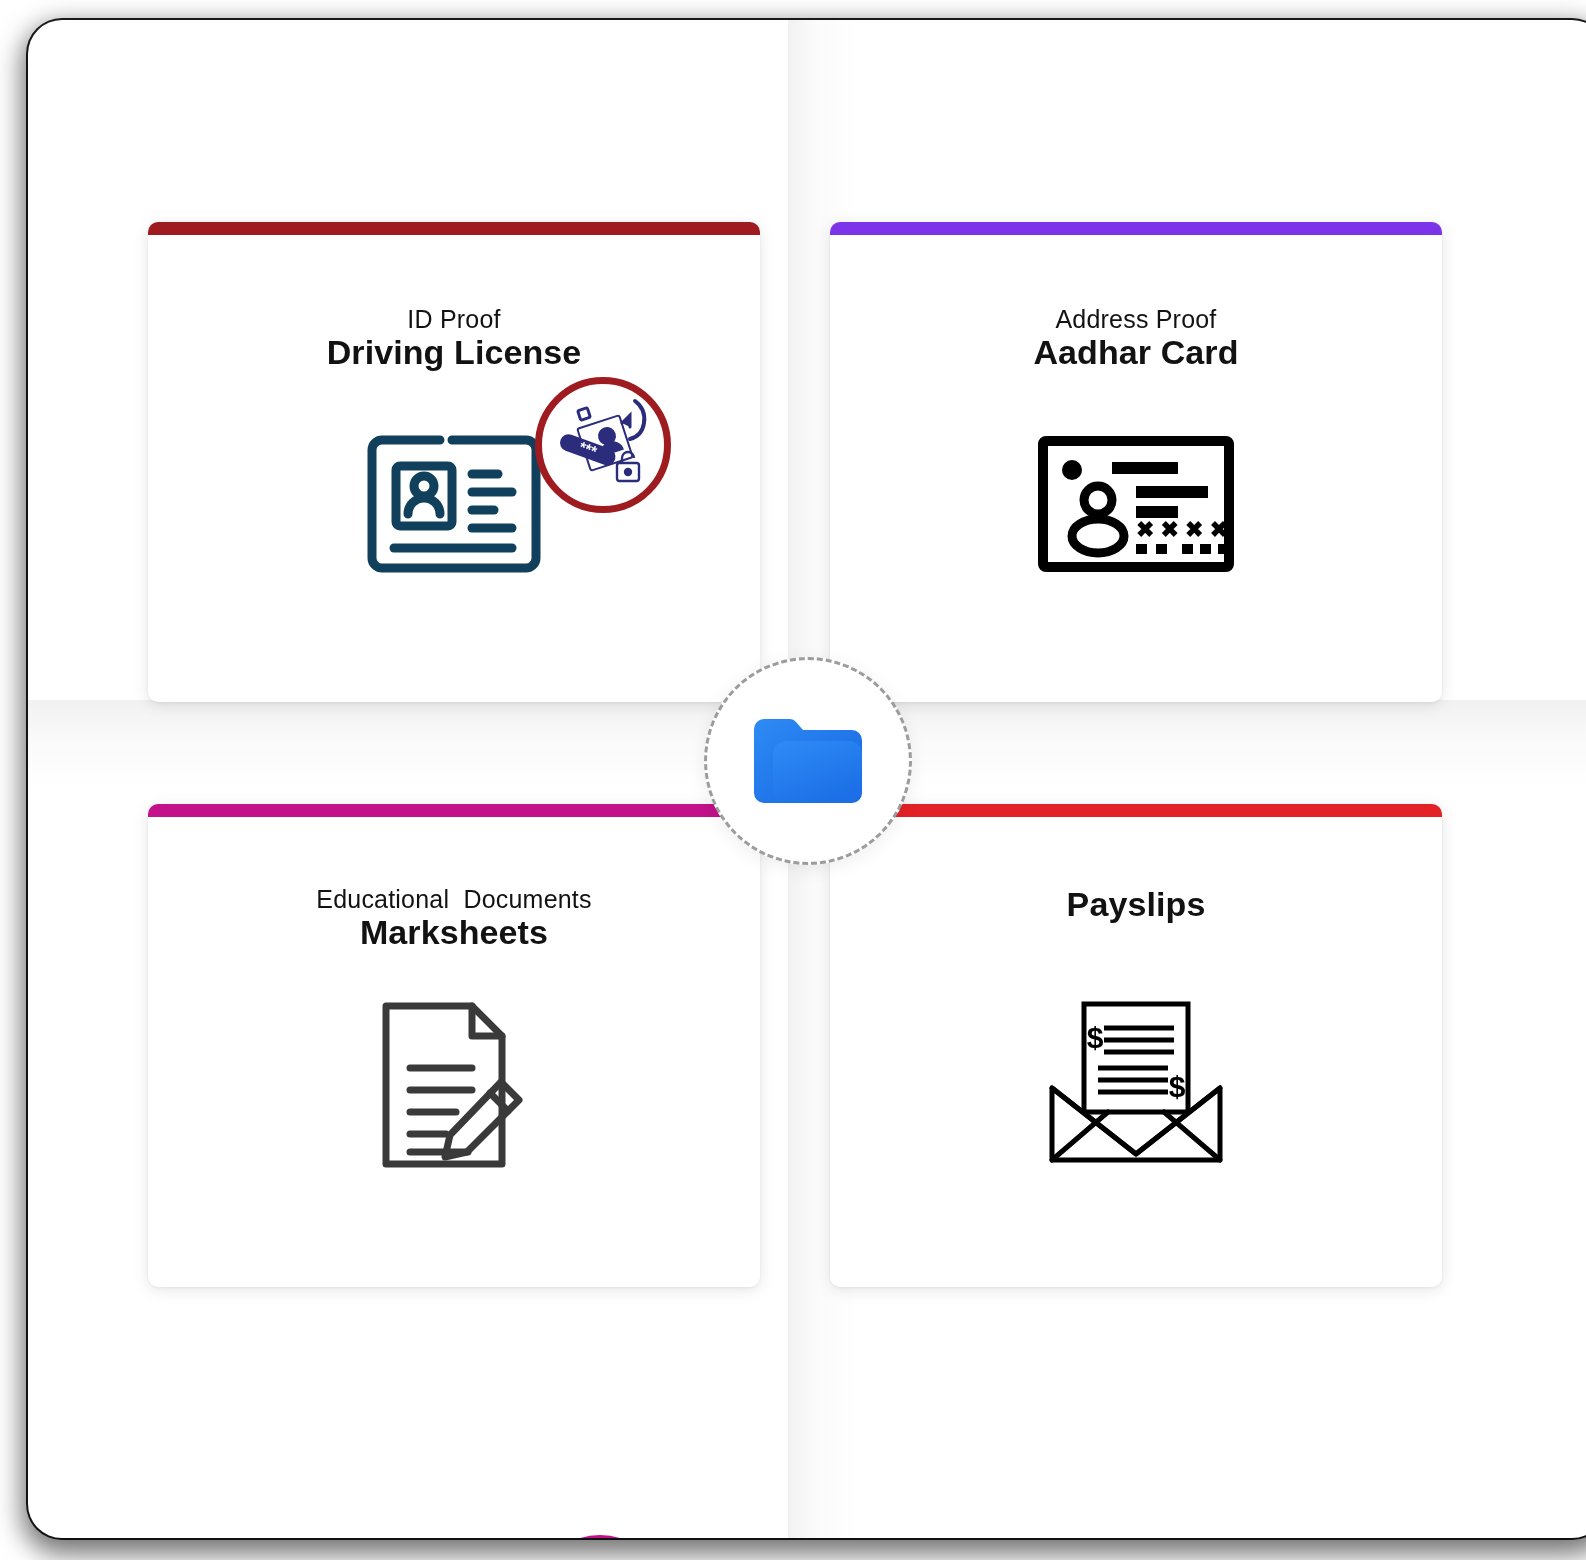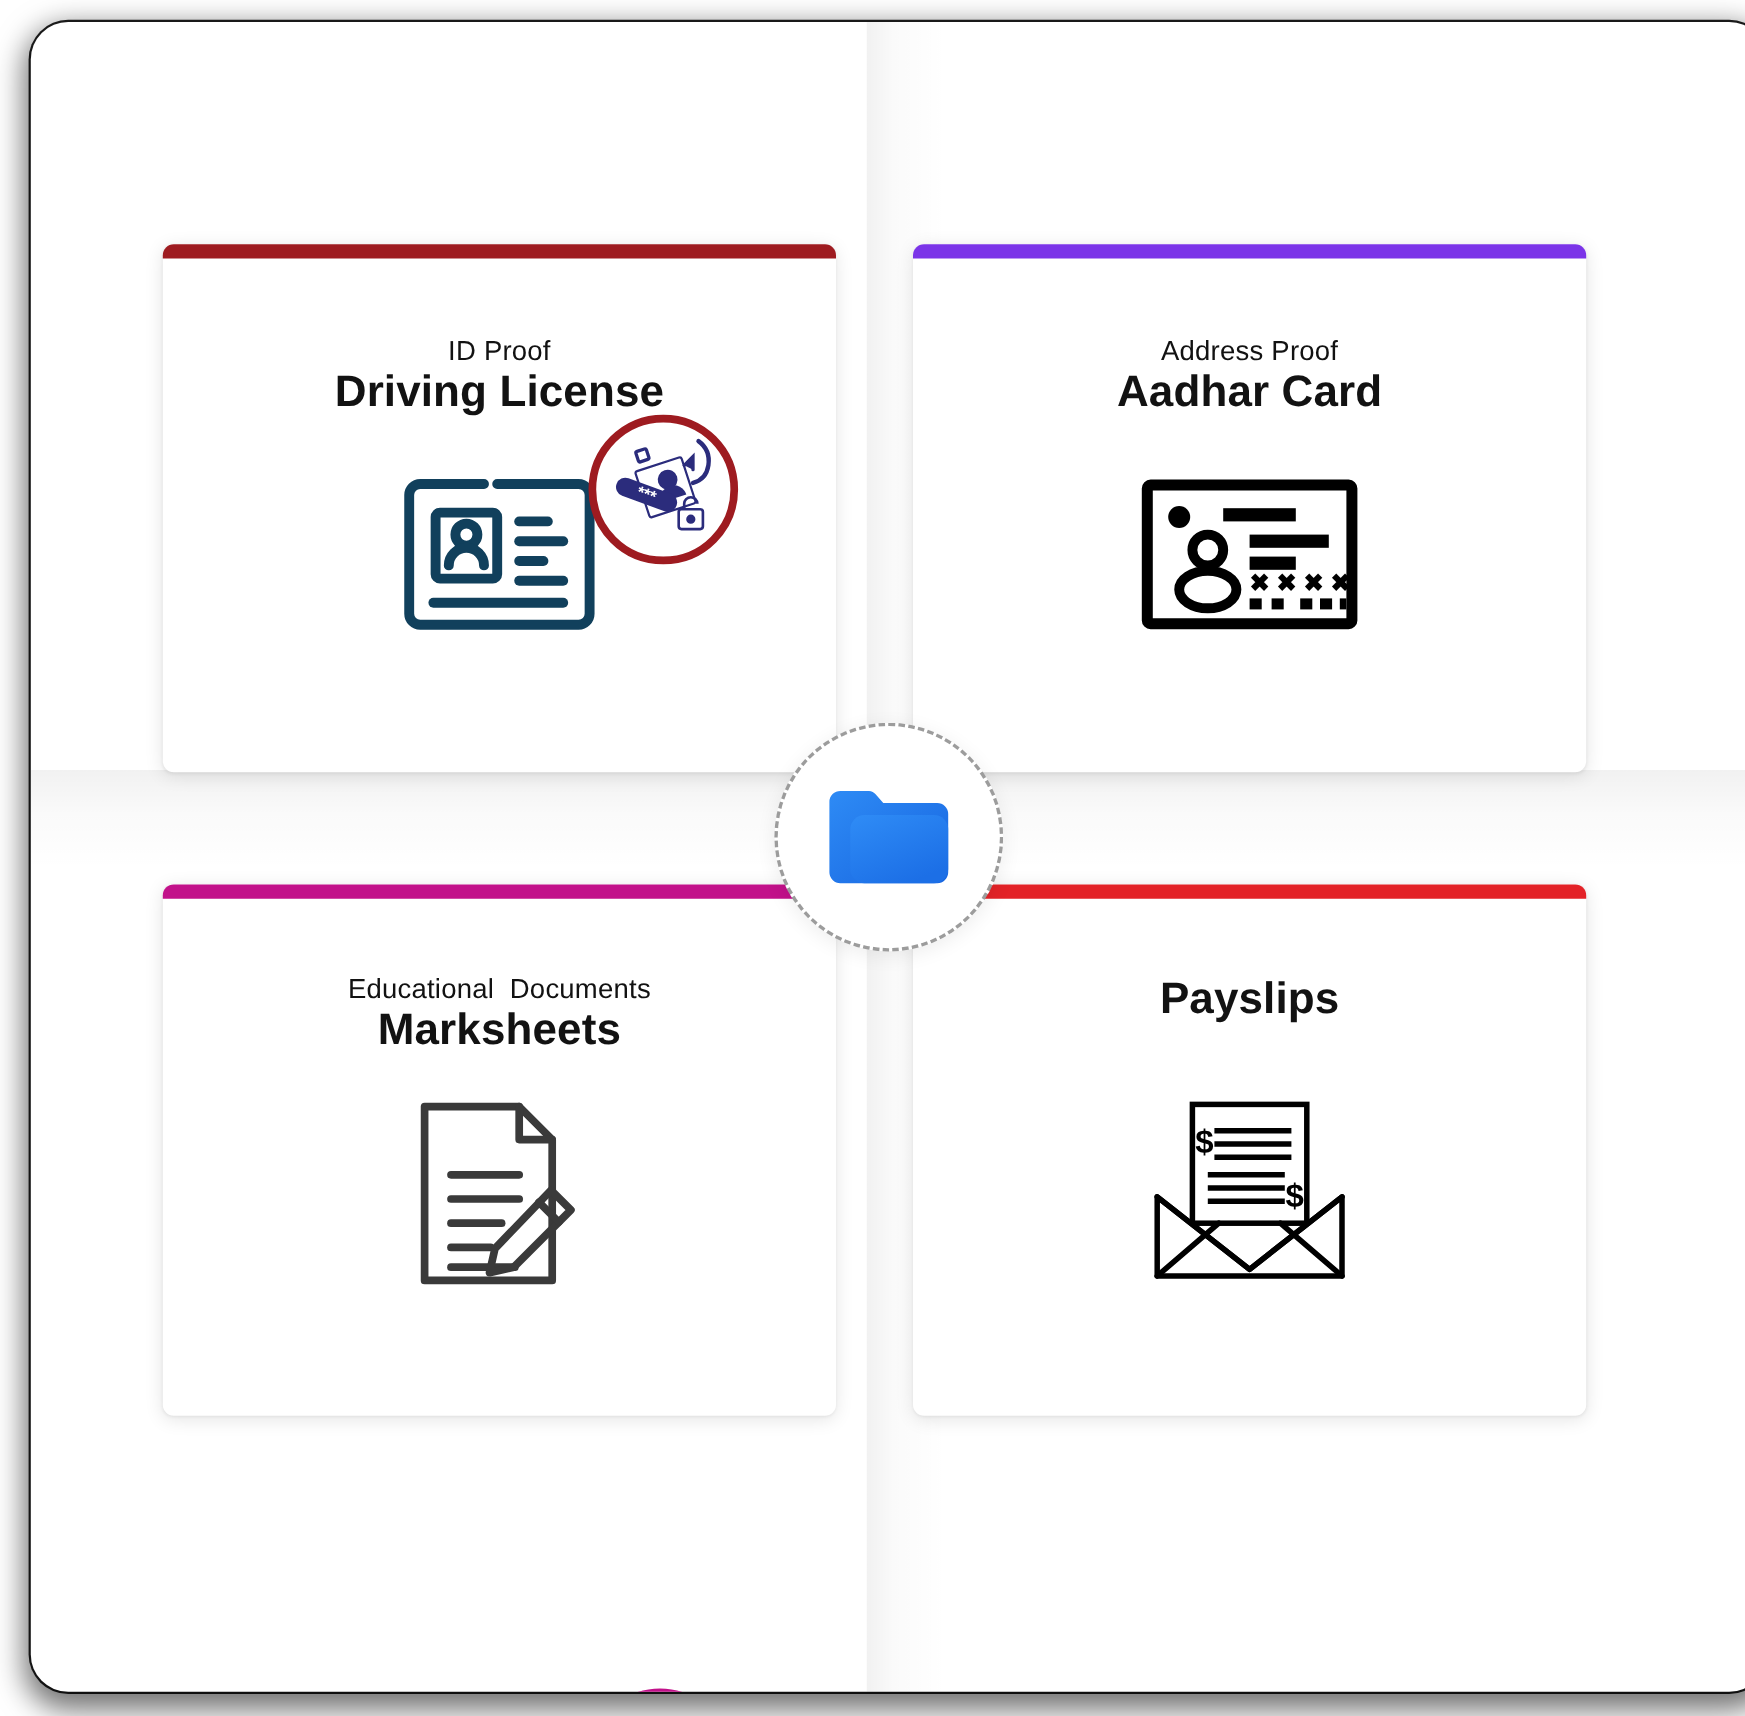--- a/index.html
+++ b/index.html
@@ -88,21 +88,21 @@
     color: #121212;
   }
   .card-subtitle {
     font-size: 25px;
     font-weight: 400;
     letter-spacing: 0.2px;
     line-height: 1.1;
     white-space: pre;
   }
   .card-title {
-    font-size: 40px;
+    font-size: 34px;
     font-weight: 700;
     letter-spacing: 0.1px;
     line-height: 1.1;
   }
   .text-block-a { top: 84px; }     
   .text-block-b { top: 82px; }     
   .text-block-single { top: 82px; }
 
   
   .card-body-icon {

